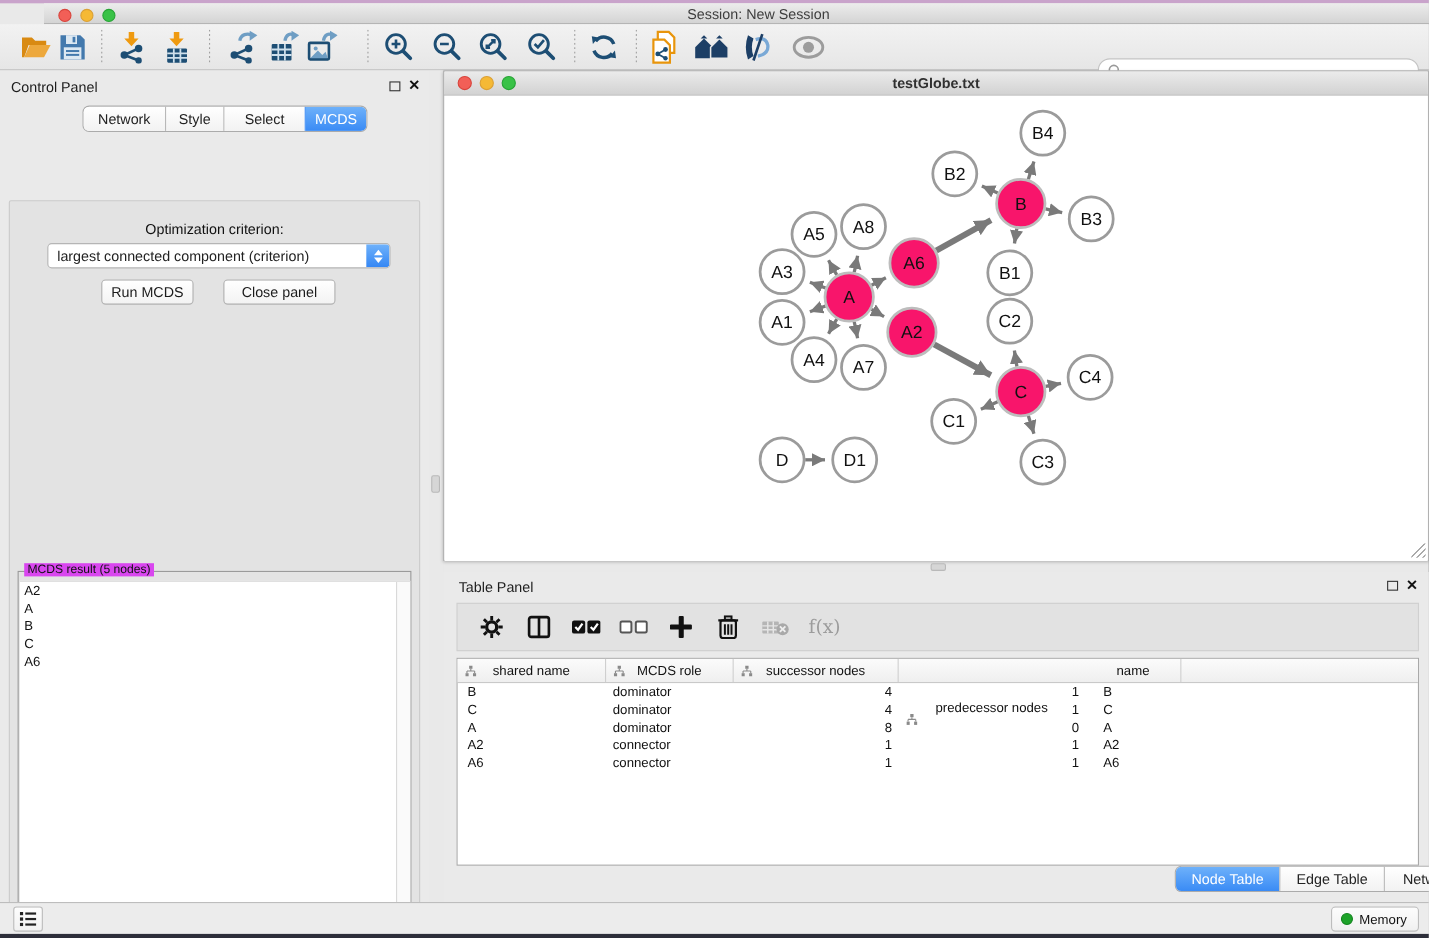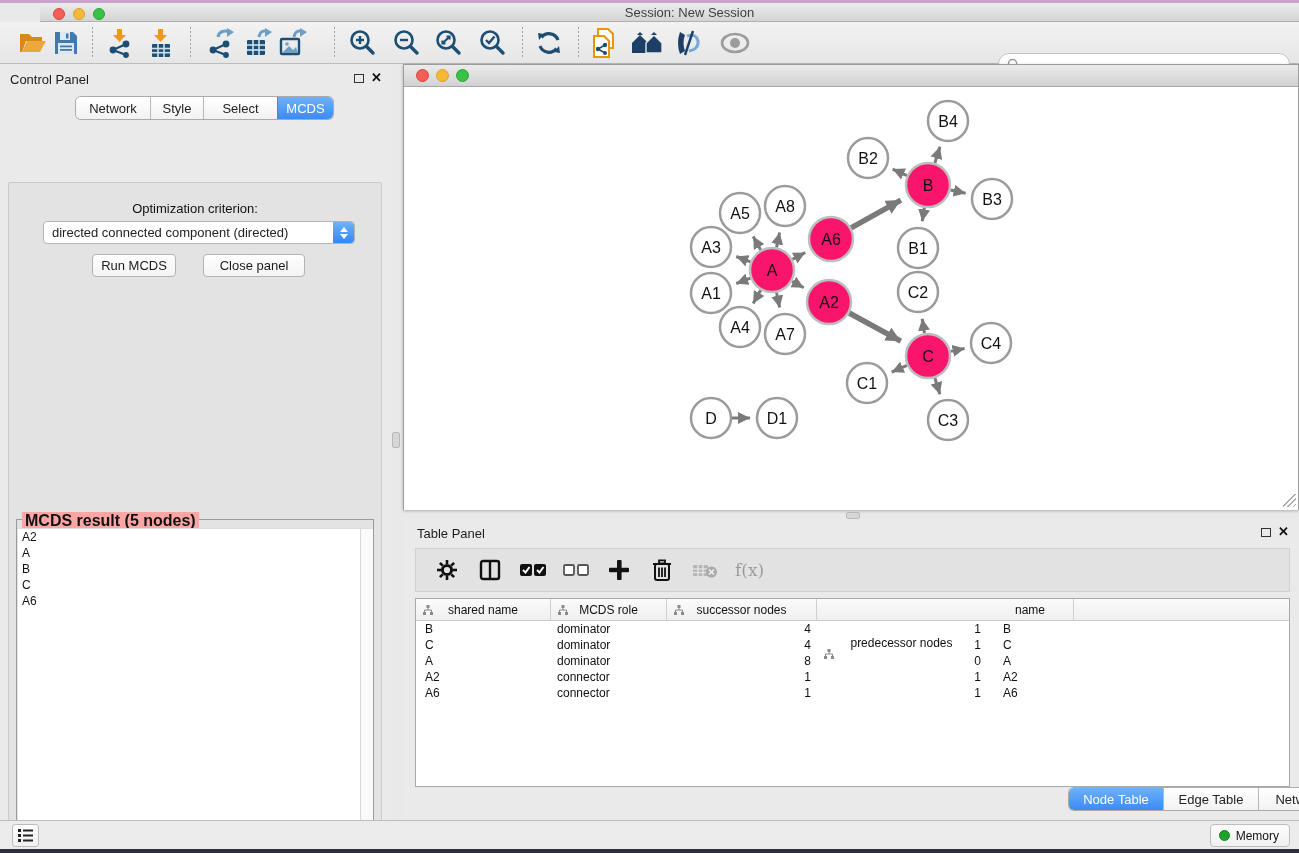--- a/index.html
+++ b/index.html
@@ -84,22 +84,22 @@
     position:absolute; height:23px; background:linear-gradient(#ffffff,#f3f3f3);
     border:1px solid #b3b3b3; border-radius:4px; font-size:13px; color:#1b1b1b;
     display:flex; align-items:center; justify-content:center;
   }
 
   .groupbox {
     position:absolute; left:16px; top:455px; width:358px; height:340px;
     border:1px solid #9a9a9a;
   }
   .groupbox-legend {
-    position:absolute; left:5px; top:-8px; background:#fca5a5; padding:0 3px;
-    font-size:16px; color:#111;font-weight:bold;
+    position:absolute; left:5px; top:-8px; background:#d946ef; padding:0 3px;
+    font-size:11px; color:#111;
   }
   .result-list {
     position:absolute; left:1px; top:8px; width:355px; height:330px;
     background:#fff; border-top:1px solid #ddd; overflow:hidden;
   }
   .result-item { font-size:12px; line-height:16px; padding-left:4px; color:#111; }
   .result-scroll { position:absolute; right:0; top:0; width:13px; height:100%;
                    background:#fafafa; border-left:1px solid #d9d9d9; }
 
   
@@ -357,21 +357,21 @@
         <div class="seg-btn" style="width: 53px;">Style</div>
         <div class="seg-btn" style="width: 74px;">Select</div>
         <div class="seg-btn active" style="width: 56px;">MCDS</div>
       </div>
 
     <div class="inner-panel"></div>
 
     <div class="opt-label">Optimization criterion:</div>
 
     <div class="dropdown">
-      <span>directed connected component (directed)</span>
+      <span>largest connected component (criterion)</span>
       <span class="dd-stepper">
           <span class="chev-up"></span>
           <span class="chev-down"></span>
         </span>
     </div>
 
     <div class="push-btn" style="left:92px; top:190px; width:84px">Run MCDS</div>
     <div class="push-btn" style="left:203px; top:190px; width:102px">Close panel</div>
 
     <div class="groupbox">
@@ -391,20 +391,21 @@
     <span class="vsplit-grip"></span>
   </div>
 
   <div class="abs netwin">
     <div class="netwin-titlebar">
       <div class="netwin-lights">
         <span class="tl-dot tl-red"></span>
         <span class="tl-dot tl-yellow"></span>
         <span class="tl-dot tl-green"></span>
       </div>
+      <div class="netwin-title">testGlobe.txt</div>
     </div>
     <div class="net-canvas">
       <svg id="graph-svg" width="894" height="423" viewBox="0 0 894 423">
         <defs>
           <marker id="arrow" viewBox="0 0 10 10" refX="10" refY="5" markerWidth="4" markerHeight="4" orient="auto">
               <path d="M0 0 L10 5 L0 10 Z" fill="#7a7a7a"></path>
             </marker>
           <marker id="arrow-b" viewBox="0 0 10 10" refX="10" refY="5" markerWidth="2.7" markerHeight="2.7" orient="auto">
               <path d="M0 0 L10 5 L0 10 Z" fill="#7a7a7a"></path>
             </marker>

